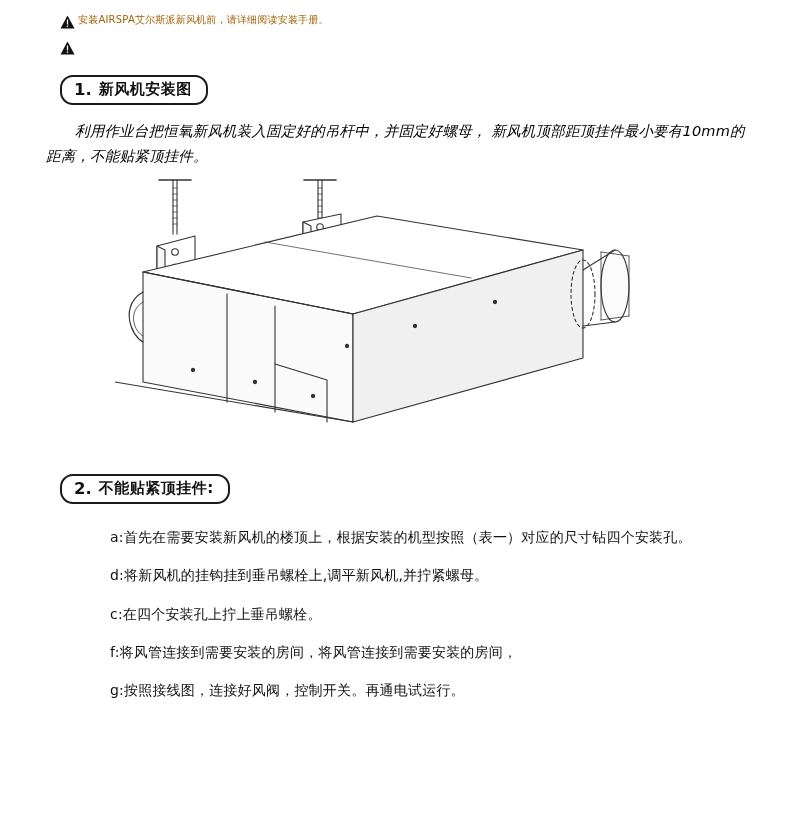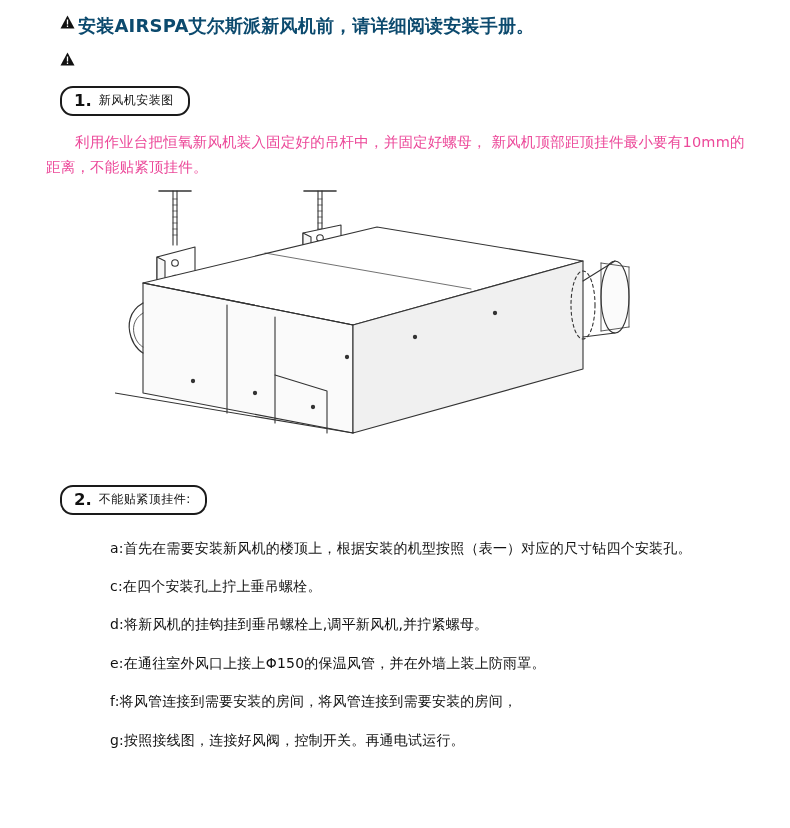--- a/index.html
+++ b/index.html
@@ -37,61 +37,62 @@
   .warn-icon {
     flex: 0 0 auto;
     width: 15px;
     height: 14px;
     margin-top: 3px;
     margin-right: 3px;
     position: relative;
   }
   .warn-icon svg { display: block; }
   .warn-text {
-    font-size: 18px;
-    font-weight: bold;
+    font-size: 10px;
+    font-weight: normal;
     line-height: 1.55;
     letter-spacing: 0.2px;
-    color: #0c4a6e;
+    color: #a16207;
   }
 
   
   .section-head {
     display: inline-flex;
     align-items: center;
     border: 2px solid #1a1a1a;
     border-radius: 13px;
     padding: 3px 14px 4px 12px;
     margin-left: 60px;
     background: #fff;
   }
   .section-num {
     font-size: 16.5px;
     font-weight: bold;
     margin-right: 7px;
     color: #111;
   }
   .section-title {
-    font-size: 12px;
-    font-weight: normal;
+    font-size: 15px;
+    font-weight: bold;
     color: #111;
     letter-spacing: 0.5px;
   }
 
   .sec1-wrap { margin-top: 20px; }
   .sec2-wrap { margin-top: 0; }
 
   
   .intro-para {
     margin: 14px 36px 0 46px;
     font-size: 14.5px;
     line-height: 1.75;
     text-indent: 2em;
-    color: #ec4899;
+    color: #000000;
     letter-spacing: 0.2px;
+    font-style: italic;
   }
 
   
   .figure {
     width: 790px;
     height: 300px;
     position: relative;
     margin-top: 4px;
   }
   .figure svg { display: block; margin: 0 auto; }
@@ -217,21 +218,20 @@
   </div>
 
   <div class="sec2-wrap">
     <div class="section-head">
       <span class="section-num">2.</span>
       <span class="section-title">不能贴紧顶挂件:</span>
     </div>
 
     <div class="steps">
       <div class="step-item">a:首先在需要安装新风机的楼顶上，根据安装的机型按照（表一）对应的尺寸钻四个安装孔。</div>
+      <div class="step-item">d:将新风机的挂钩挂到垂吊螺栓上,调平新风机,并拧紧螺母。</div>
       <div class="step-item">c:在四个安装孔上拧上垂吊螺栓。</div>
-      <div class="step-item">d:将新风机的挂钩挂到垂吊螺栓上,调平新风机,并拧紧螺母。</div>
-      <div class="step-item">e:在通往室外风口上接上Φ150的保温风管，并在外墙上装上防雨罩。</div>
       <div class="step-item">f:将风管连接到需要安装的房间，将风管连接到需要安装的房间，</div>
       <div class="step-item">g:按照接线图，连接好风阀，控制开关。再通电试运行。</div>
     </div>
   </div>
 
 </div>
 
 </body></html>

